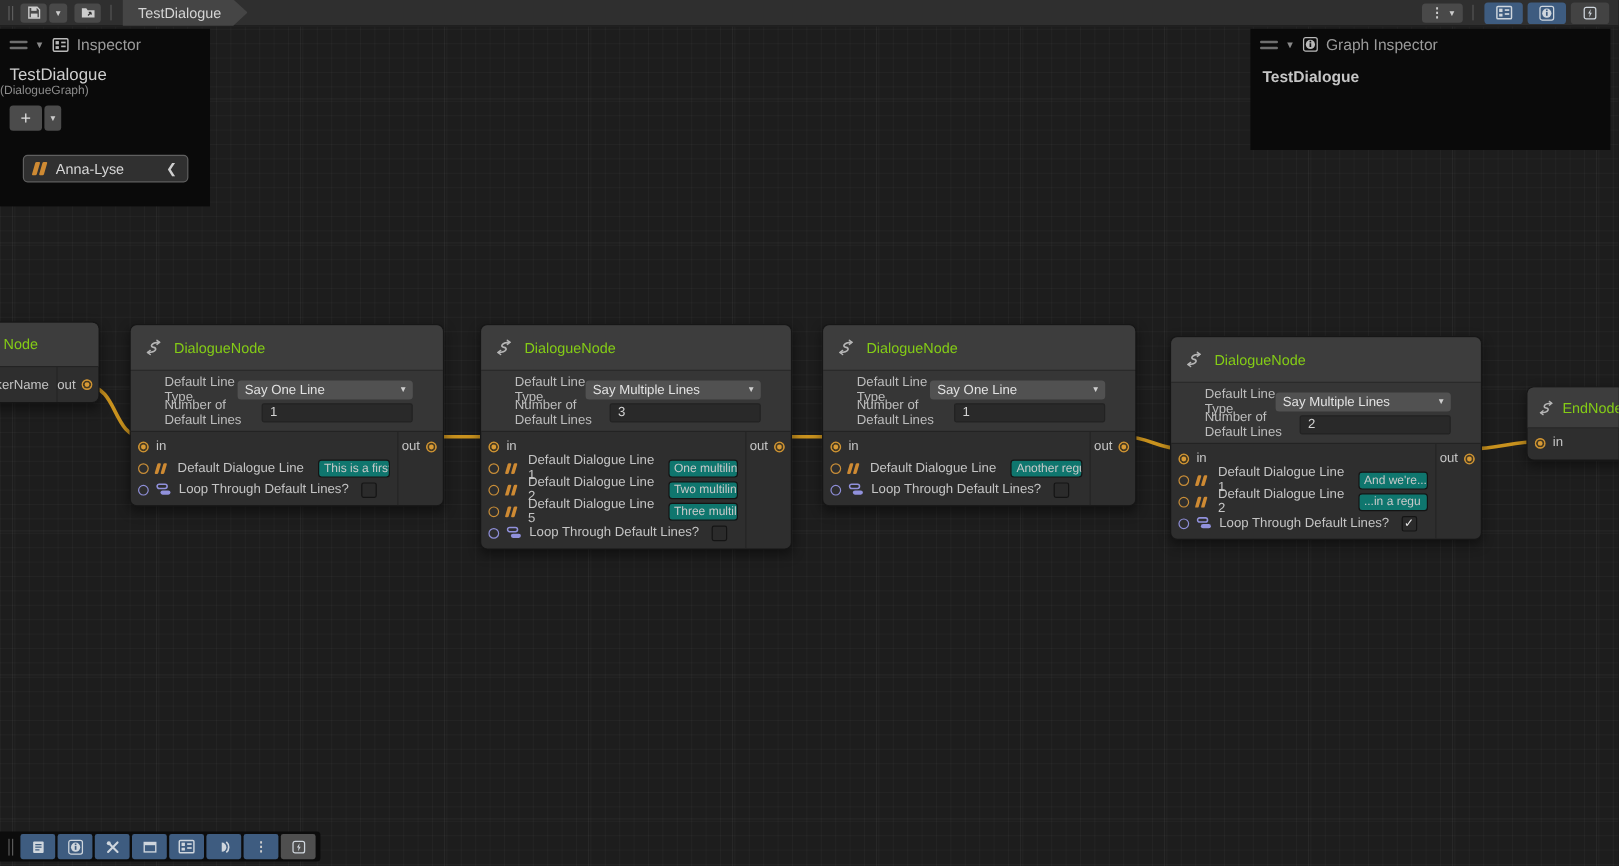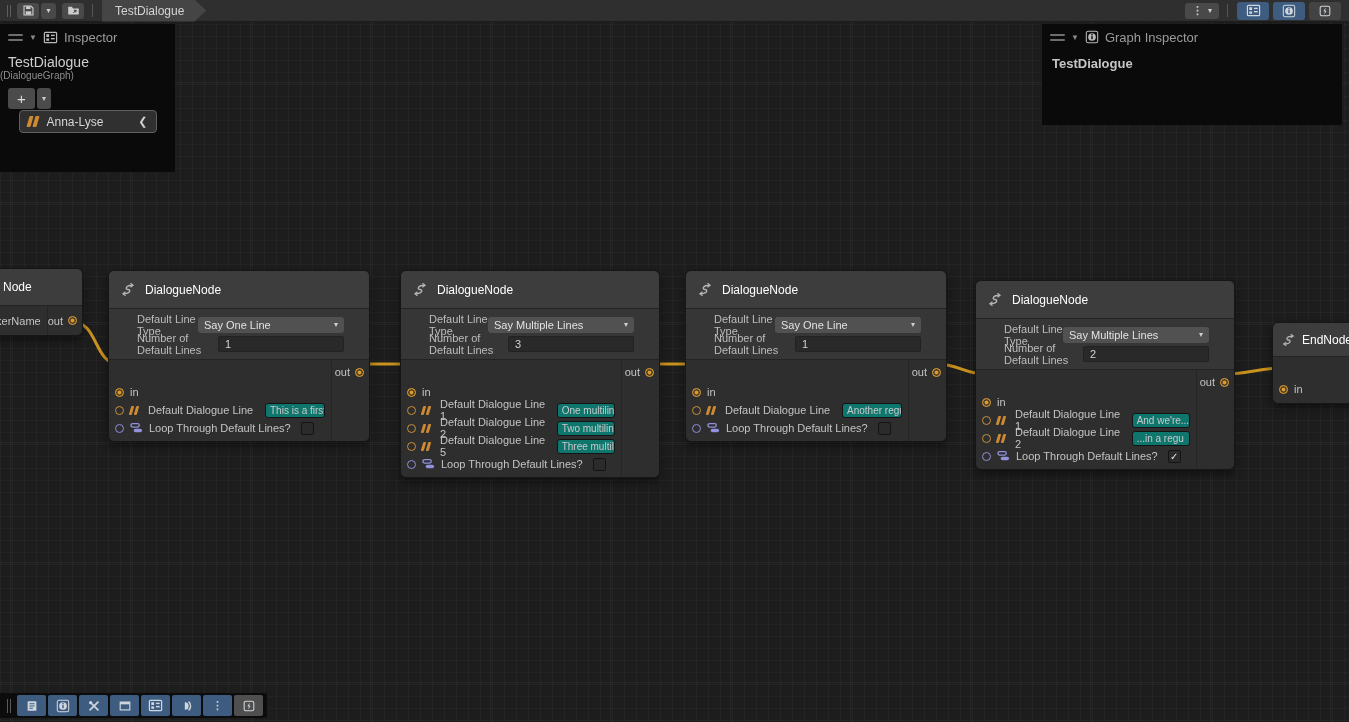--- a/index.html
+++ b/index.html
@@ -46,46 +46,46 @@
   .collapse { font-size:8px; color:#8a8a8a; }
   .panel-icon { color:#b9b9b9; display:flex; }
   .bb { left:0; top:24px; width:175px; height:148px; }
   .bb-name { font-size:14px; color:#cfcfcf; padding:4px 8px 0 8px; }
   .bb-type { font-size:10px; color:#8d8d8d; padding:0 0; }
   .bb-btnrow { display:flex; gap:2px; padding:7px 8px 0 8px; }
   .bb-add { width:27px; height:21px; background:#4b4b4b; border-radius:3px; color:#ddd; font-size:15px;
     display:flex; align-items:center; justify-content:center; cursor:pointer; }
   .bb-addcaret { width:14px; height:21px; background:#4b4b4b; border-radius:3px; color:#ccc; font-size:8px;
     display:flex; align-items:center; justify-content:center; cursor:pointer; }
-  .bb-pill { margin:1px auto 0 auto; width:138px; height:23px; background:#303030; border:1px solid #606060;
+  .bb-pill { margin:20px auto 0 auto; width:138px; height:23px; background:#303030; border:1px solid #606060;
     border-radius:4px; display:flex; align-items:center; padding:0 8px; gap:7px; cursor:pointer; }
   .bb-pill .name { font-size:12px; color:#d6d6d6; }
   .bb-pill .back { margin-left:auto; font-size:11px; color:#cfcfcf; }
   .gi { left:1042px; top:24px; width:300px; height:101px; }
   .gi-name { font-size:13px; font-weight:bold; color:#c6c6c6; padding:6px 10px; }
 
   
   .wires { position:absolute; inset:0; z-index:1; }
 
   
   .node { position:absolute; z-index:2; background:#2e2e2e; border:1px solid #161616; border-radius:6px;
     box-shadow:0 4px 10px rgba(0,0,0,0.45); font-size:11px; color:#c4c4c4; }
   .node-header { height:38px; background:#3d3d3d; border-radius:5px 5px 0 0; border-bottom:1px solid #232323;
     display:flex; align-items:center; gap:9px; padding:0 11px; }
-  .node-title { font-size:12px; color:#ffffff; }
+  .node-title { font-size:12px; color:#84cc16; }
   .node-props { background:#363636; border-bottom:1px solid #232323; padding:5px 25px; }
   .prop-row { display:flex; align-items:center; height:17px; margin:2px 0; }
   .prop-label { flex:1; color:#bdbdbd; padding-left:3px; }
   .dropdown { width:146px; height:16px; background:#515151; border-radius:3px; display:flex; align-items:center;
     padding:0 6px; color:#e2e2e2; cursor:pointer; }
   .dropdown .dcaret { margin-left:auto; font-size:8px; color:#cfcfcf; }
   .numfield { width:126px; height:16px; background:#292929; border:1px solid #222; border-radius:2px;
     display:flex; align-items:center; padding:0 6px; color:#d2d2d2; cursor:text; }
   .node-body { display:flex; }
-  .ports-left { flex:1; padding:3px 0 4px 6px;margin-top:20px; }
+  .ports-left { flex:1; padding:3px 0 4px 6px; }
   .ports-right { width:38px; border-left:1px solid #252525; padding:3px 5px 0 0; }
   .port-row { display:flex; align-items:center; height:18px; gap:6px; }
   .port-row.right { justify-content:flex-end; gap:5px; }
   .dot { width:9px; height:9px; border-radius:50%; flex:none; }
   .dot.filled { background:#D89A35; box-shadow:inset 0 0 0 1.5px #463a22; border:1.5px solid #CF9433; }
   .dot.empty { border:1.5px solid #C98E38; background:transparent; }
   .dot.loop { border:1.5px solid #8F8FD9; background:transparent; }
   .quote-icon { display:inline-flex; gap:2px; width:12px; flex:none; }
   .quote-icon i { display:block; width:3px; height:9px; background:#CE8A33; transform:skewX(-16deg); border-radius:1px; }
   .loop-icon { flex:none; display:flex; }

